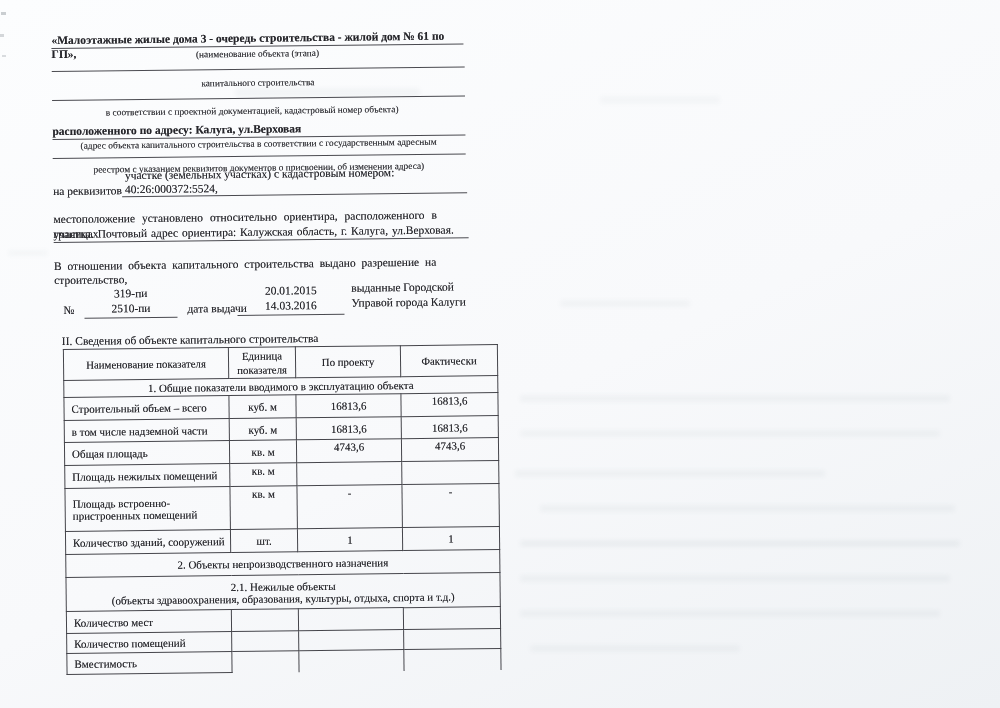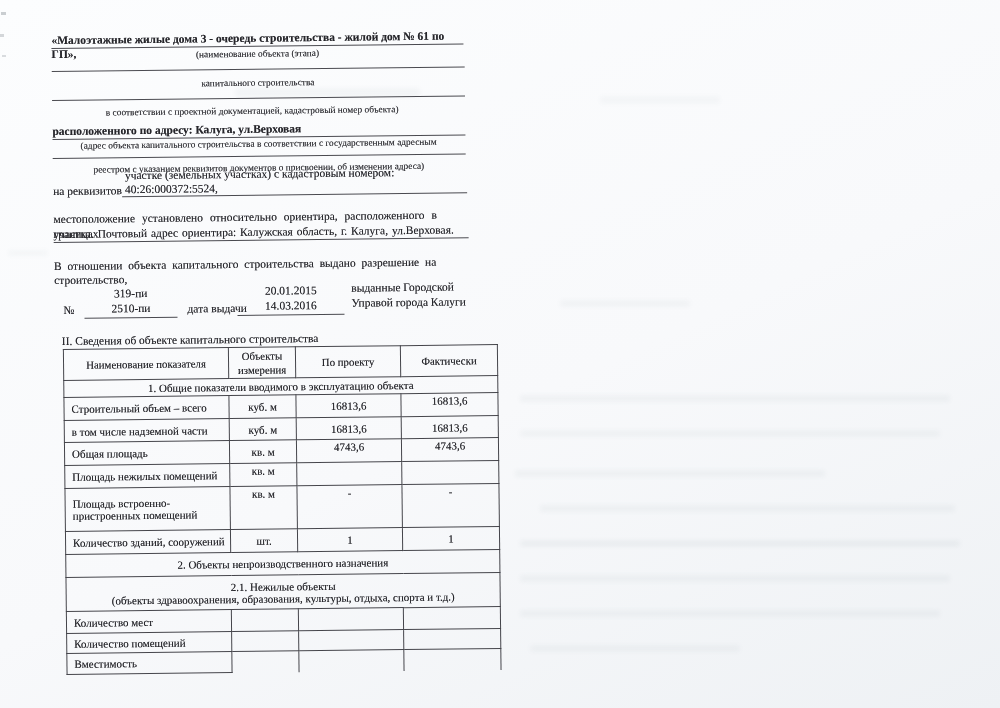--- a/index.html
+++ b/index.html
@@ -108,21 +108,21 @@
   <table class="spec abs" style="left:63px;top:349px;width:434px;">
     <colgroup>
       <col style="width:165px">
         <col style="width:67px">
         <col style="width:105px">
         <col style="width:97px">
     </colgroup>
     <tbody>
         <tr class="h28">
       <td class="hdrcell cap2">Наименование показателя</td>
-      <td class="hdrcell cap2">Объекты измерения</td>
+      <td class="hdrcell cap2">Единица показателя</td>
       <td class="hdrcell cap2">По проекту</td>
       <td class="hdrcell cap2">Фактически</td>
     </tr>
     <tr class="h17">
       <td class="section" colspan="4">1. Общие показатели вводимого в эксплуатацию объекта</td>
     </tr>
     <tr class="h23">
       <td class="name">Строительный объем – всего</td>
       <td class="ctr">куб. м</td>
       <td class="ctr">16813,6</td>

